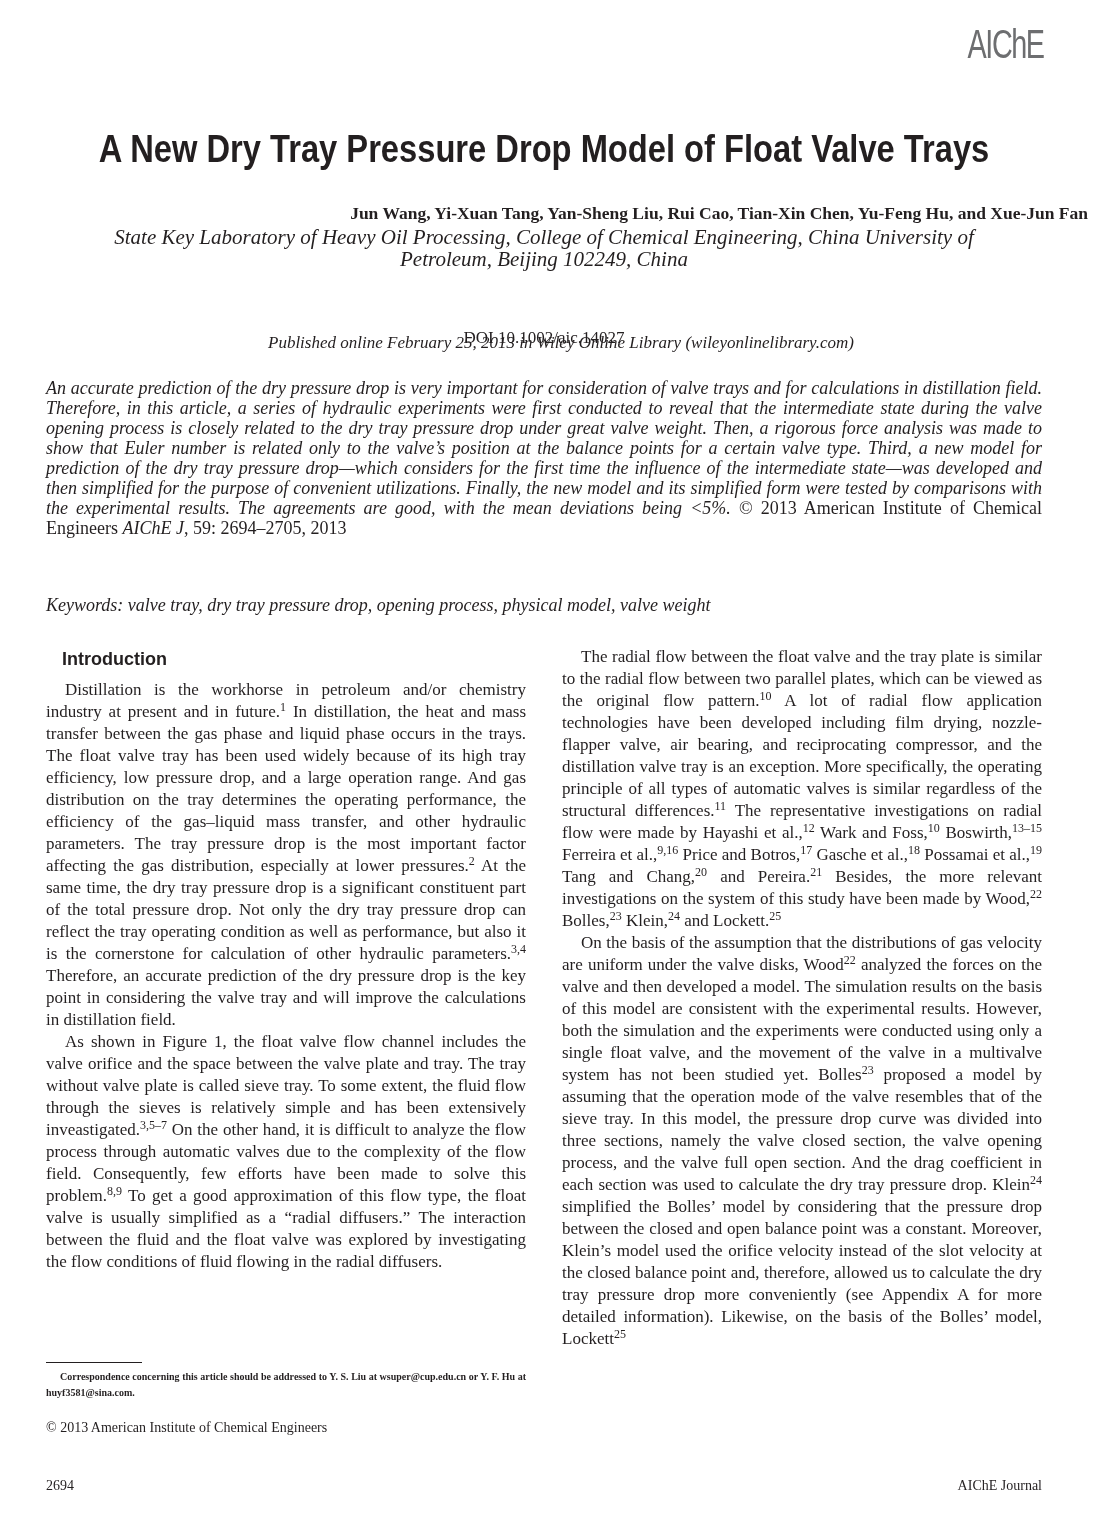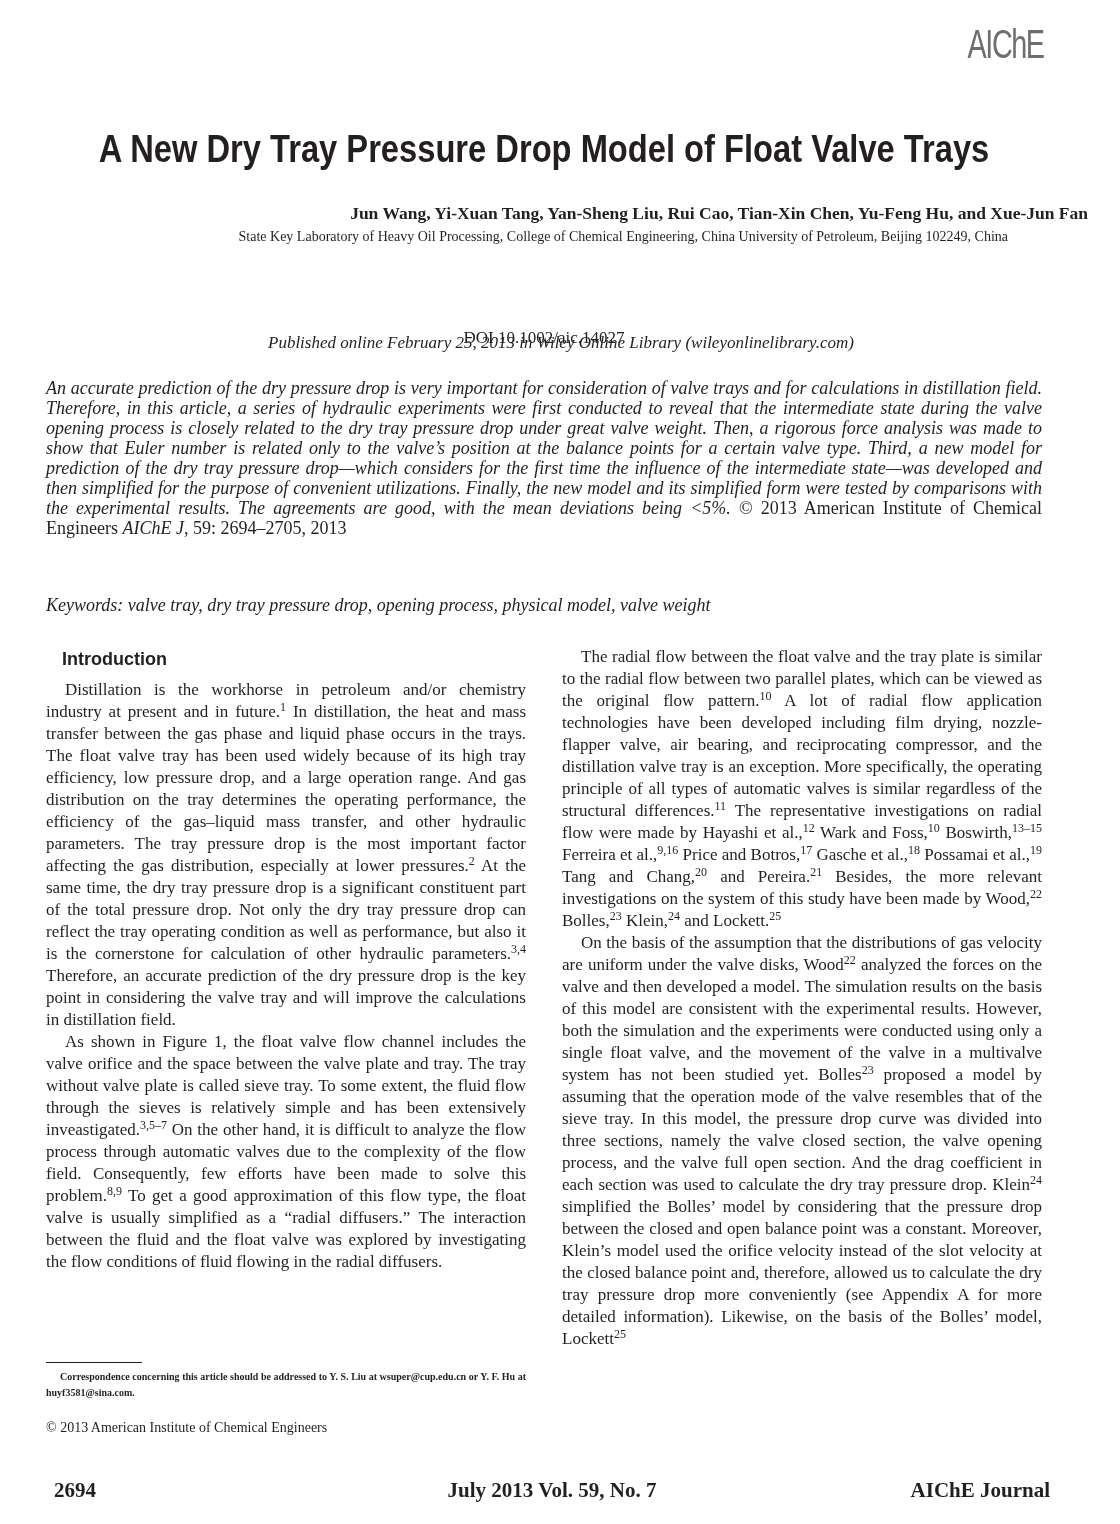--- a/index.html
+++ b/index.html
@@ -18,22 +18,22 @@
     position: absolute; top: 128px; left: 0; width: 1088px; text-align: center;
     font-family: "Liberation Sans", sans-serif; font-weight: bold;
     font-size: 38px; letter-spacing: 0px;
     transform: scaleX(0.86); transform-origin: center top;
   }
   .authors {
     position: absolute; top: 203px; left: 0; width: 1088px; text-align: right;
     font-weight: bold; font-size: 17.5px;
   }
   .affil {
-    position: absolute; top: 226px; left: 80px; width: 928px; text-align: right;
-    font-size: 14px; line-height: 22px;
+    position: absolute; top: 226px; left: 80px; width: 928px; text-align: center;
+    font-size: 21px; line-height: 22px; font-style: italic;
   }
   .doi {
     position: absolute; top: 328px; left: 0; width: 1088px; text-align: center;
     font-size: 17px;
   }
   .pubinfo {
     position: absolute; top: 333px; left: 5px; width: 1088px; text-align: center;
     font-style: italic; font-size: 17px; padding-left: 12px;
   }
   .abstract {
@@ -65,21 +65,21 @@
   .footnote {
     position: absolute; top: 1369px; left: 46px; width: 480px;
     font-size: 10px; line-height: 16px; text-align: justify; font-weight: bold;
   }
   .footnote span.ind { display: inline-block; width: 14px; }
   .copyright {
     position: absolute; top: 1420px; left: 46px; font-size: 14px;
   }
   .footer {
     position: absolute; top: 1478px; left: 46px; width: 996px; height: 22px;
-    font-weight: bold; font-size: 21px; margin-left: 8px;
+    font-weight: normal; font-size: 14px;
   }
   .footer .pg { position: absolute; left: 0; }
   .footer .issue { position: absolute; left: 0; width: 996px; text-align: center; }
   .footer .journal { position: absolute; right: 0; }
 </style>
 </head>
 <body>
 
 <div class="logo">AIChE</div>
 
@@ -105,15 +105,14 @@
   <p><span>The radial flow between the float valve and the tray plate is similar to the radial flow between two parallel plates, which can be viewed as the original flow pattern.</span><sup>10</sup><span> A lot of radial flow application technologies have been developed including film drying, nozzle-flapper valve, air bearing, and reciprocating compressor, and the distillation valve tray is an exception. More specifically, the operating principle of all types of automatic valves is similar regardless of the structural differences.</span><sup>11</sup><span> The representative investigations on radial flow were made by Hayashi et al.,</span><sup>12</sup><span> Wark and Foss,</span><sup>10</sup><span> Boswirth,</span><sup>13–15</sup><span> Ferreira et al.,</span><sup>9,16</sup><span> Price and Botros,</span><sup>17</sup><span> Gasche et al.,</span><sup>18</sup><span> Possamai et al.,</span><sup>19</sup><span> Tang and Chang,</span><sup>20</sup><span> and Pereira.</span><sup>21</sup><span> Besides, the more relevant investigations on the system of this study have been made by Wood,</span><sup>22</sup><span> Bolles,</span><sup>23</sup><span> Klein,</span><sup>24</sup><span> and Lockett.</span><sup>25</sup></p>
   <p><span>On the basis of the assumption that the distributions of gas velocity are uniform under the valve disks, Wood</span><sup>22</sup><span> analyzed the forces on the valve and then developed a model. The simulation results on the basis of this model are consistent with the experimental results. However, both the simulation and the experiments were conducted using only a single float valve, and the movement of the valve in a multi­valve system has not been studied yet. Bolles</span><sup>23</sup><span> proposed a model by assuming that the operation mode of the valve resembles that of the sieve tray. In this model, the pressure drop curve was divided into three sections, namely the valve closed section, the valve opening process, and the valve full open section. And the drag coefficient in each section was used to calculate the dry tray pressure drop. Klein</span><sup>24</sup><span> simpli­fied the Bolles’ model by considering that the pressure drop between the closed and open balance point was a constant. Moreover, Klein’s model used the orifice velocity instead of the slot velocity at the closed balance point and, therefore, allowed us to calculate the dry tray pressure drop more con­veniently (see Appendix A for more detailed information). Likewise, on the basis of the Bolles’ model, Lockett</span><sup>25</sup></p>
 </div>
 
 <div class="fn-rule"></div>
 <div class="footnote"><span class="ind"></span><span>Correspondence concerning this article should be addressed to Y. S. Liu at wsuper@cup.edu.cn or Y. F. Hu at huyf3581@sina.com.</span></div>
 <div class="copyright">© 2013 American Institute of Chemical Engineers</div>
 
 <div class="footer">
   <span class="pg">2694</span>
-  <span class="issue">July 2013  Vol. 59, No. 7</span>
   <span class="journal">AIChE Journal</span>
 </div>
 
 </body></html>

